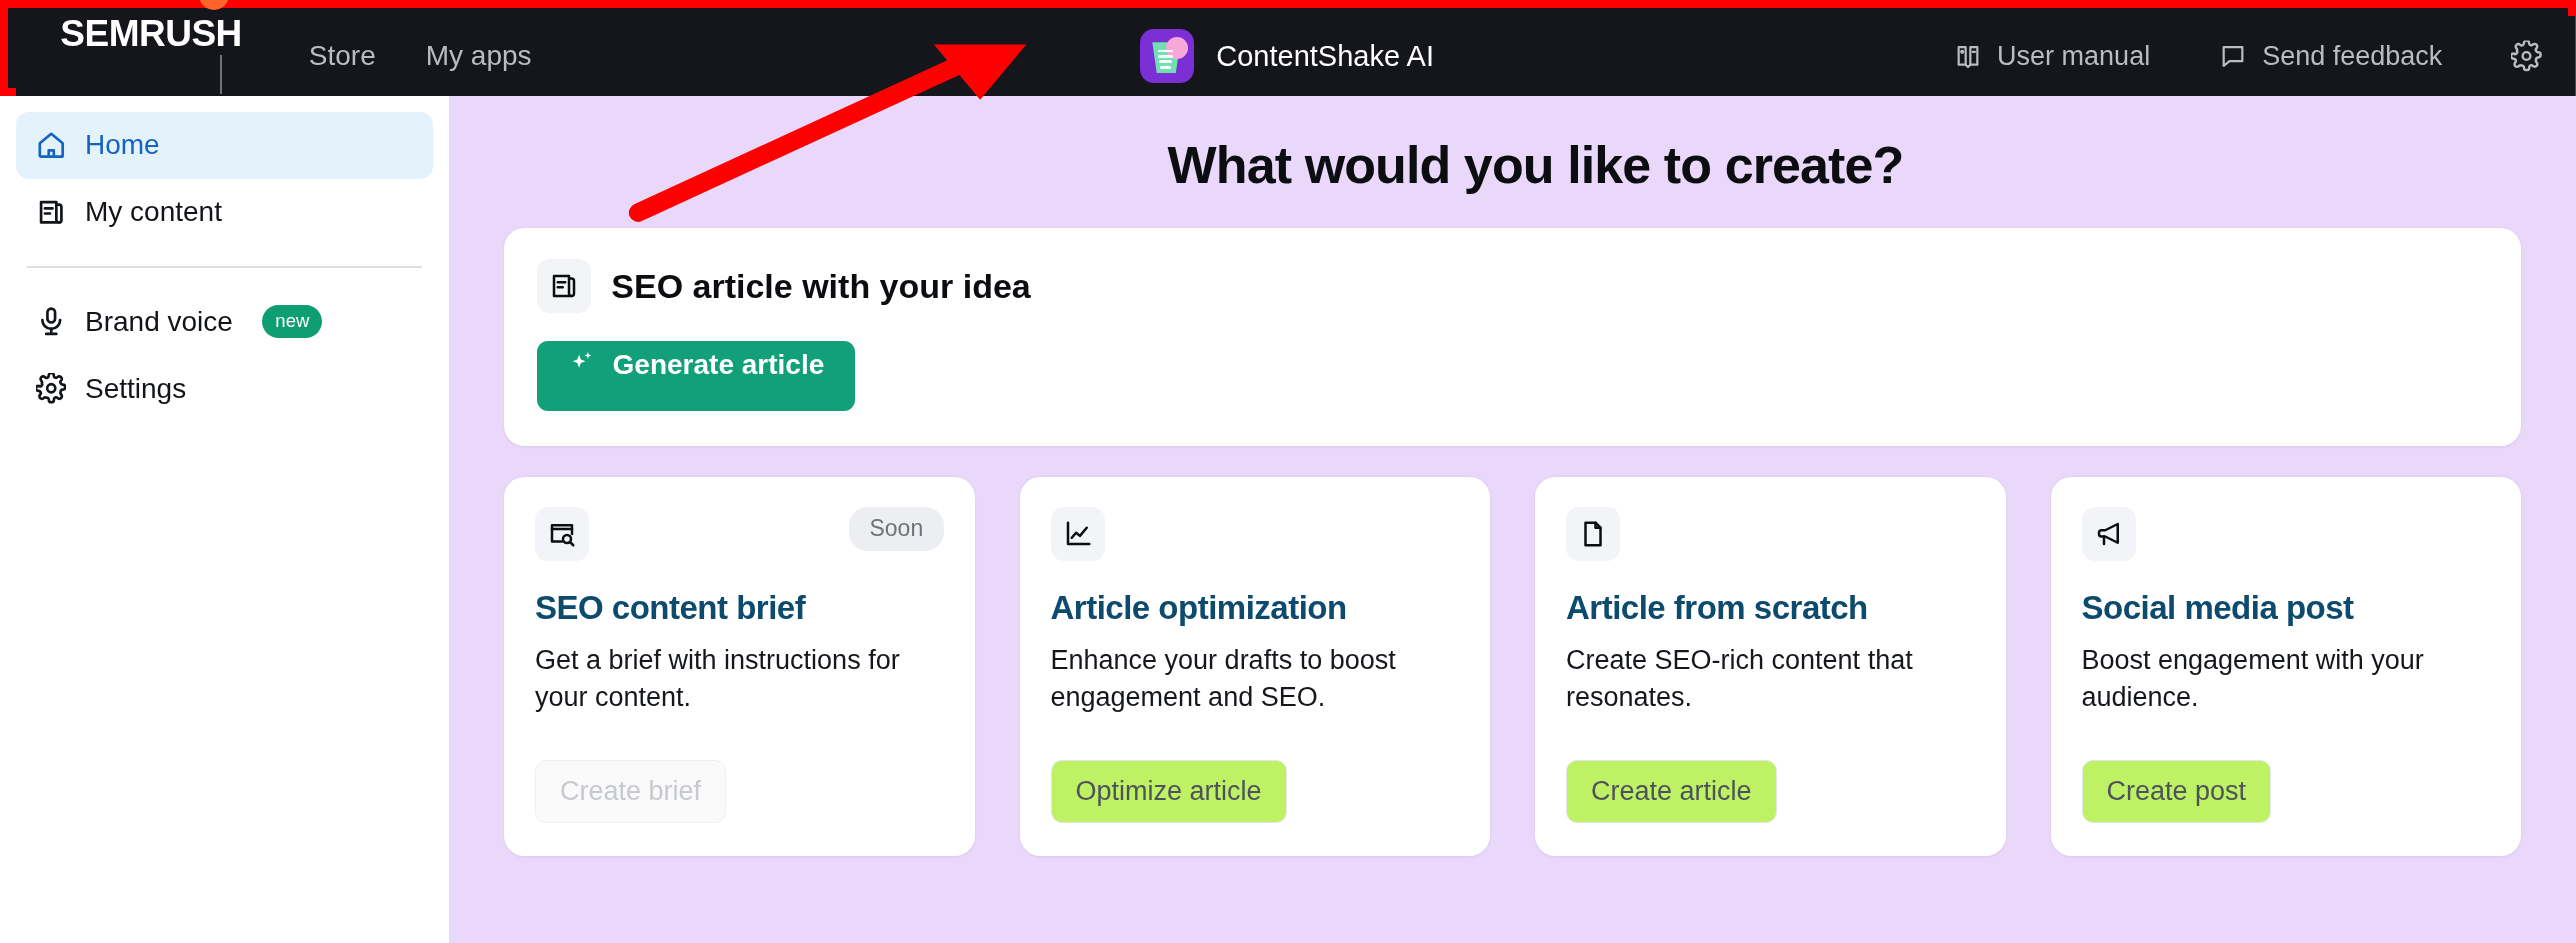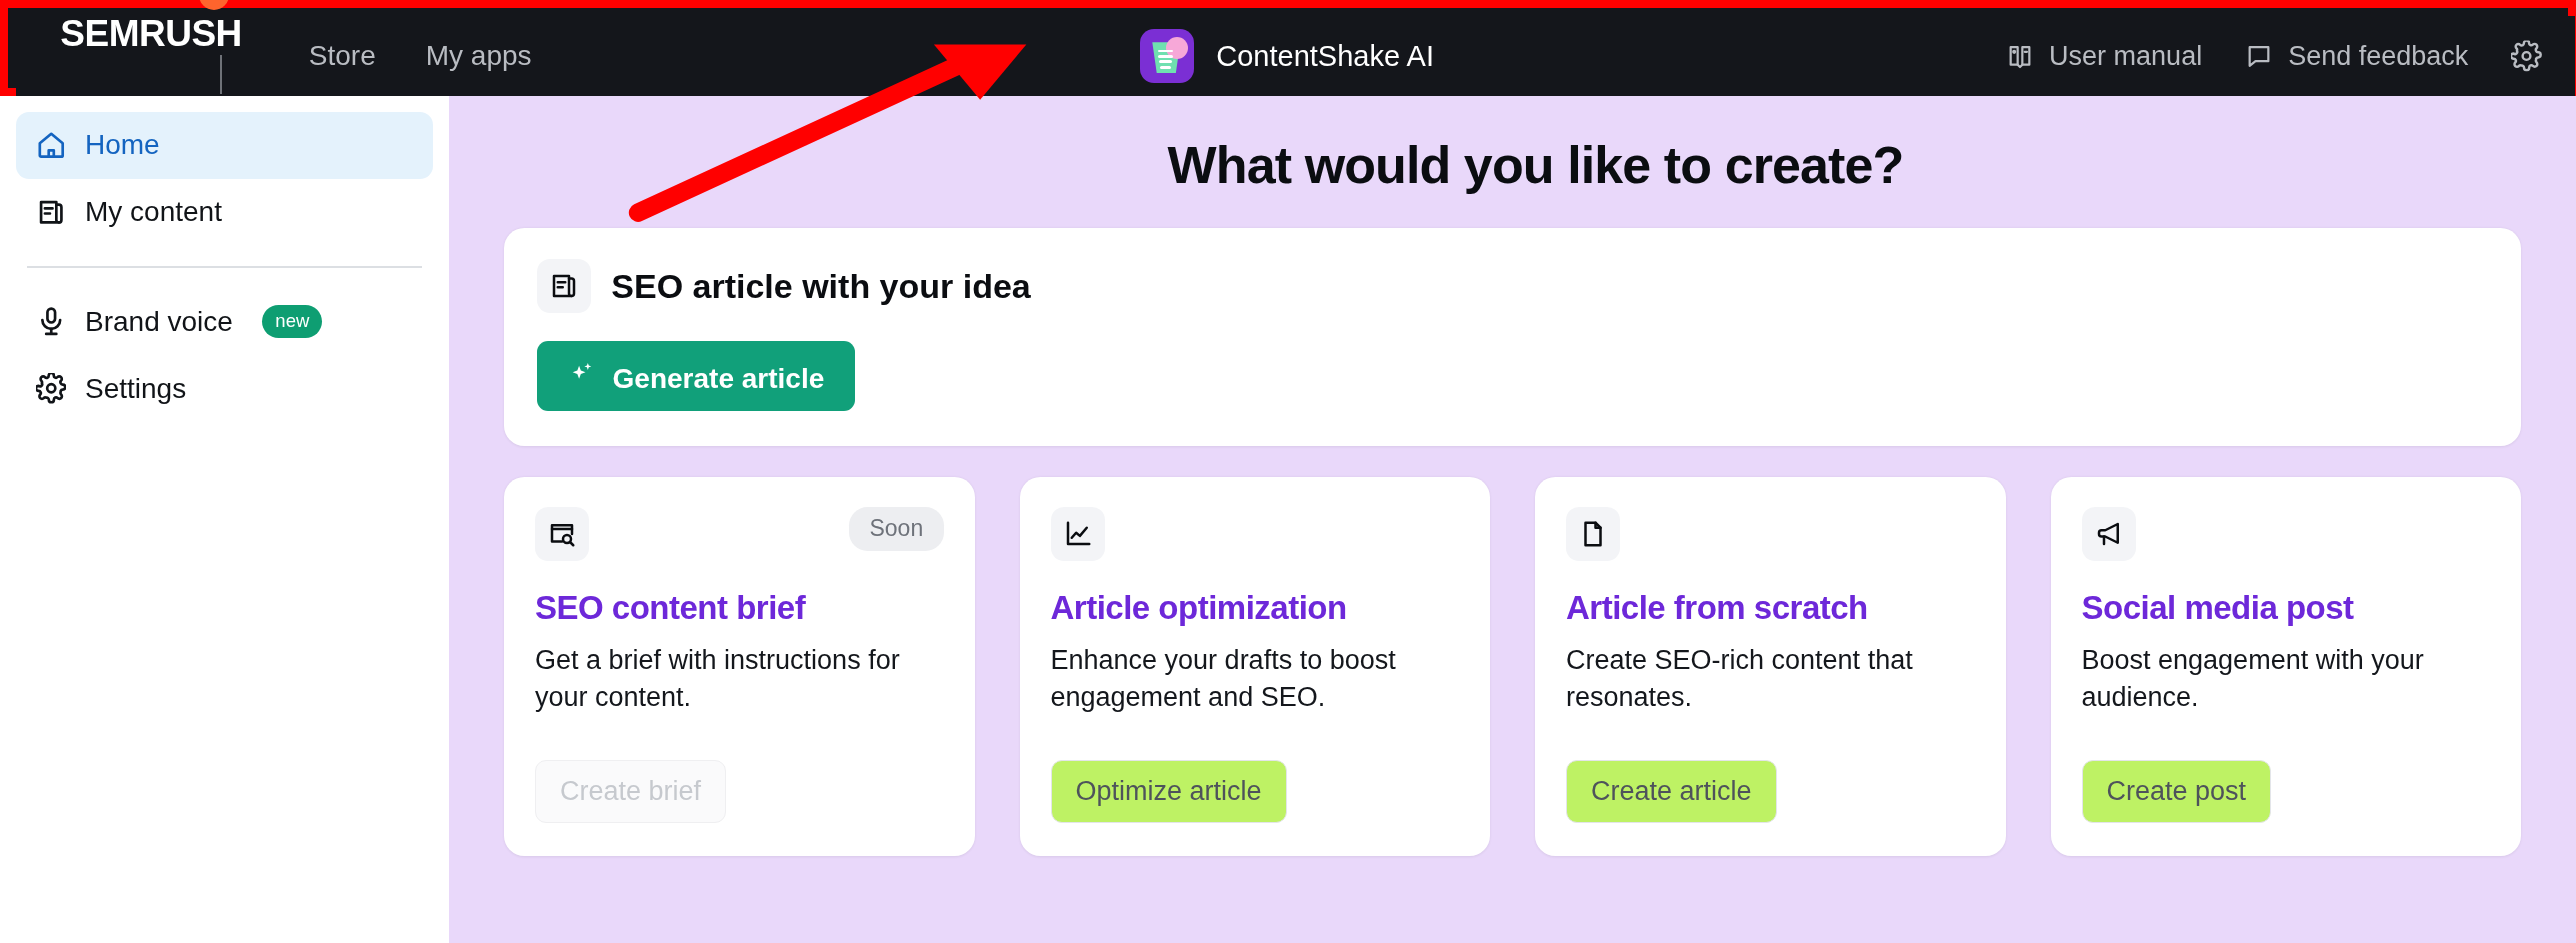--- a/index.html
+++ b/index.html
@@ -82,21 +82,21 @@
     position: absolute; background: #ffffff; height: 2.8px; border-radius: 1.8px;
   }
   .app-logo .l1 { left: 17.6px; top: 19.4px; width: 15px; }
   .app-logo .l2 { left: 17.6px; top: 25px; width: 15px; }
   .app-logo .l3 { left: 18.5px; top: 30.5px; width: 13px; }
   .app-logo .l4 { left: 19.4px; top: 36px; width: 11px; }
   .app-name { color: #ffffff; font-size: 29px; }
 
   .header-right {
     position: absolute; right: 33px; top: 50%; transform: translateY(-50%);
-    display: flex; align-items: flex-end; gap: 43px;
+    display: flex; align-items: flex-end; gap: 69px;
   }
   .hr-item { display: flex; align-items: center; gap: 15px; color: #b9bcc2; font-size: 27px; }
   .hr-icon { display: flex; align-items: center; }
 
   
   .sidebar {
     position: absolute; left: 0; top: 96px;
     width: 449px; height: 810px;
     background: #ffffff;
     padding: 15.7px 15.7px 0 15.7px;
@@ -143,43 +143,43 @@
   .seo-row { display: flex; align-items: center; gap: 24px; margin-top: 28px; }
   .seo-input {
     flex: 1 1 auto; height: 70px;
     border: 1.8px solid #C9CCD2; border-radius: 11px;
     background: #ffffff; padding: 0 22px;
     font-family: "Liberation Sans", sans-serif;
     font-size: 27px; color: #0B0D11;
   }
   .seo-input::placeholder { color: #7C8088; }
   .gen-btn {
-    flex: 0 0 auto; height: 70px; padding: 16px 31px;
+    flex: 0 0 auto; height: 70px; padding: 8px 31px;
     background: #11A07A; color: #ffffff;
     border: none; border-radius: 11px;
-    display: flex; align-items: flex-end; gap: 16.6px;
+    display: flex; align-items: flex-start; gap: 16.6px;
     font-family: "Liberation Sans", sans-serif;
     font-size: 28px; font-weight: bold; cursor: pointer;
   }
 
   .cards-row {
     display: flex; gap: 45px; margin: 31px 55px 0 55px;
   }
   .feature-card {
     flex: 1 1 0; background: #ffffff; border-radius: 20.3px;
     padding: 30px 31px 33px 31px; min-height: 379px;
     box-shadow: 0 0.9px 2.8px rgba(0,0,0,.07);
     display: flex; flex-direction: column;
   }
   .fc-top { display: flex; align-items: flex-start; justify-content: space-between; }
   .badge-soon {
     background: #EDEEF1; color: #6E727A;
     font-size: 23px; padding: 8.3px 20.3px; border-radius: 18.5px;
   }
-  .fc-title { font-size: 33px; font-weight: bold; color: #6d28d9; margin-top: 28px; letter-spacing: -0.5px; }
+  .fc-title { font-size: 33px; font-weight: bold; color: #0c4a6e; margin-top: 28px; letter-spacing: -0.5px; }
   .fc-desc { font-size: 27px; color: #14171C; margin-top: 15px; line-height: 1.38; }
   .fc-btn {
     margin-top: auto; align-self: flex-start;
     background: #bef264; border: 1.8px solid #E3E5E9; border-radius: 11px;
     padding: 15px 24px; font-family: "Liberation Sans", sans-serif;
     font-size: 27px; color: #4E535B; cursor: pointer;
   }
   .fc-btn.disabled { background: #FAFAFB; border-color: #EFEFF1; color: #C6C9CE; cursor: default; }
 
   

